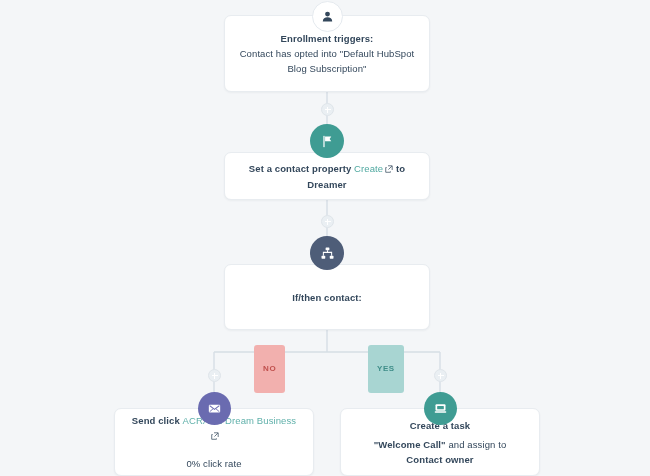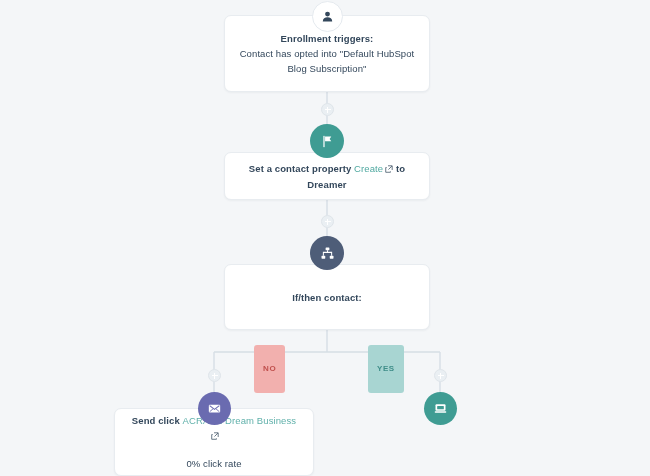--- a/index.html
+++ b/index.html
@@ -243,14 +243,20 @@
   </div>
 
   <div class="badge badge-teal" style="left:424px; top:392px; width:33px; height:33px;">
     <svg width="15" height="15" viewBox="0 0 18 18">
       <rect x="3" y="4" width="12" height="7.6" rx="1.1" fill="#ffffff"></rect>
       <rect x="5" y="6" width="8" height="4" rx="0.6" fill="#3f9c93"></rect>
       <rect x="2" y="12.4" width="14" height="1.8" rx="0.9" fill="#ffffff"></rect>
     </svg>
   </div>
 
+  <div class="card" style="left:340px; top:408px; width:200px; height:68px;">
+    <div class="card-title">Create a task</div>
+    <div class="card-sub" style="margin-top:4px;">
+      <span class="b">"Welcome Call"</span><span> and assign to </span><span class="b">Contact owner</span>
+    </div>
+  </div>
 
 </div>
 
 </body></html>

